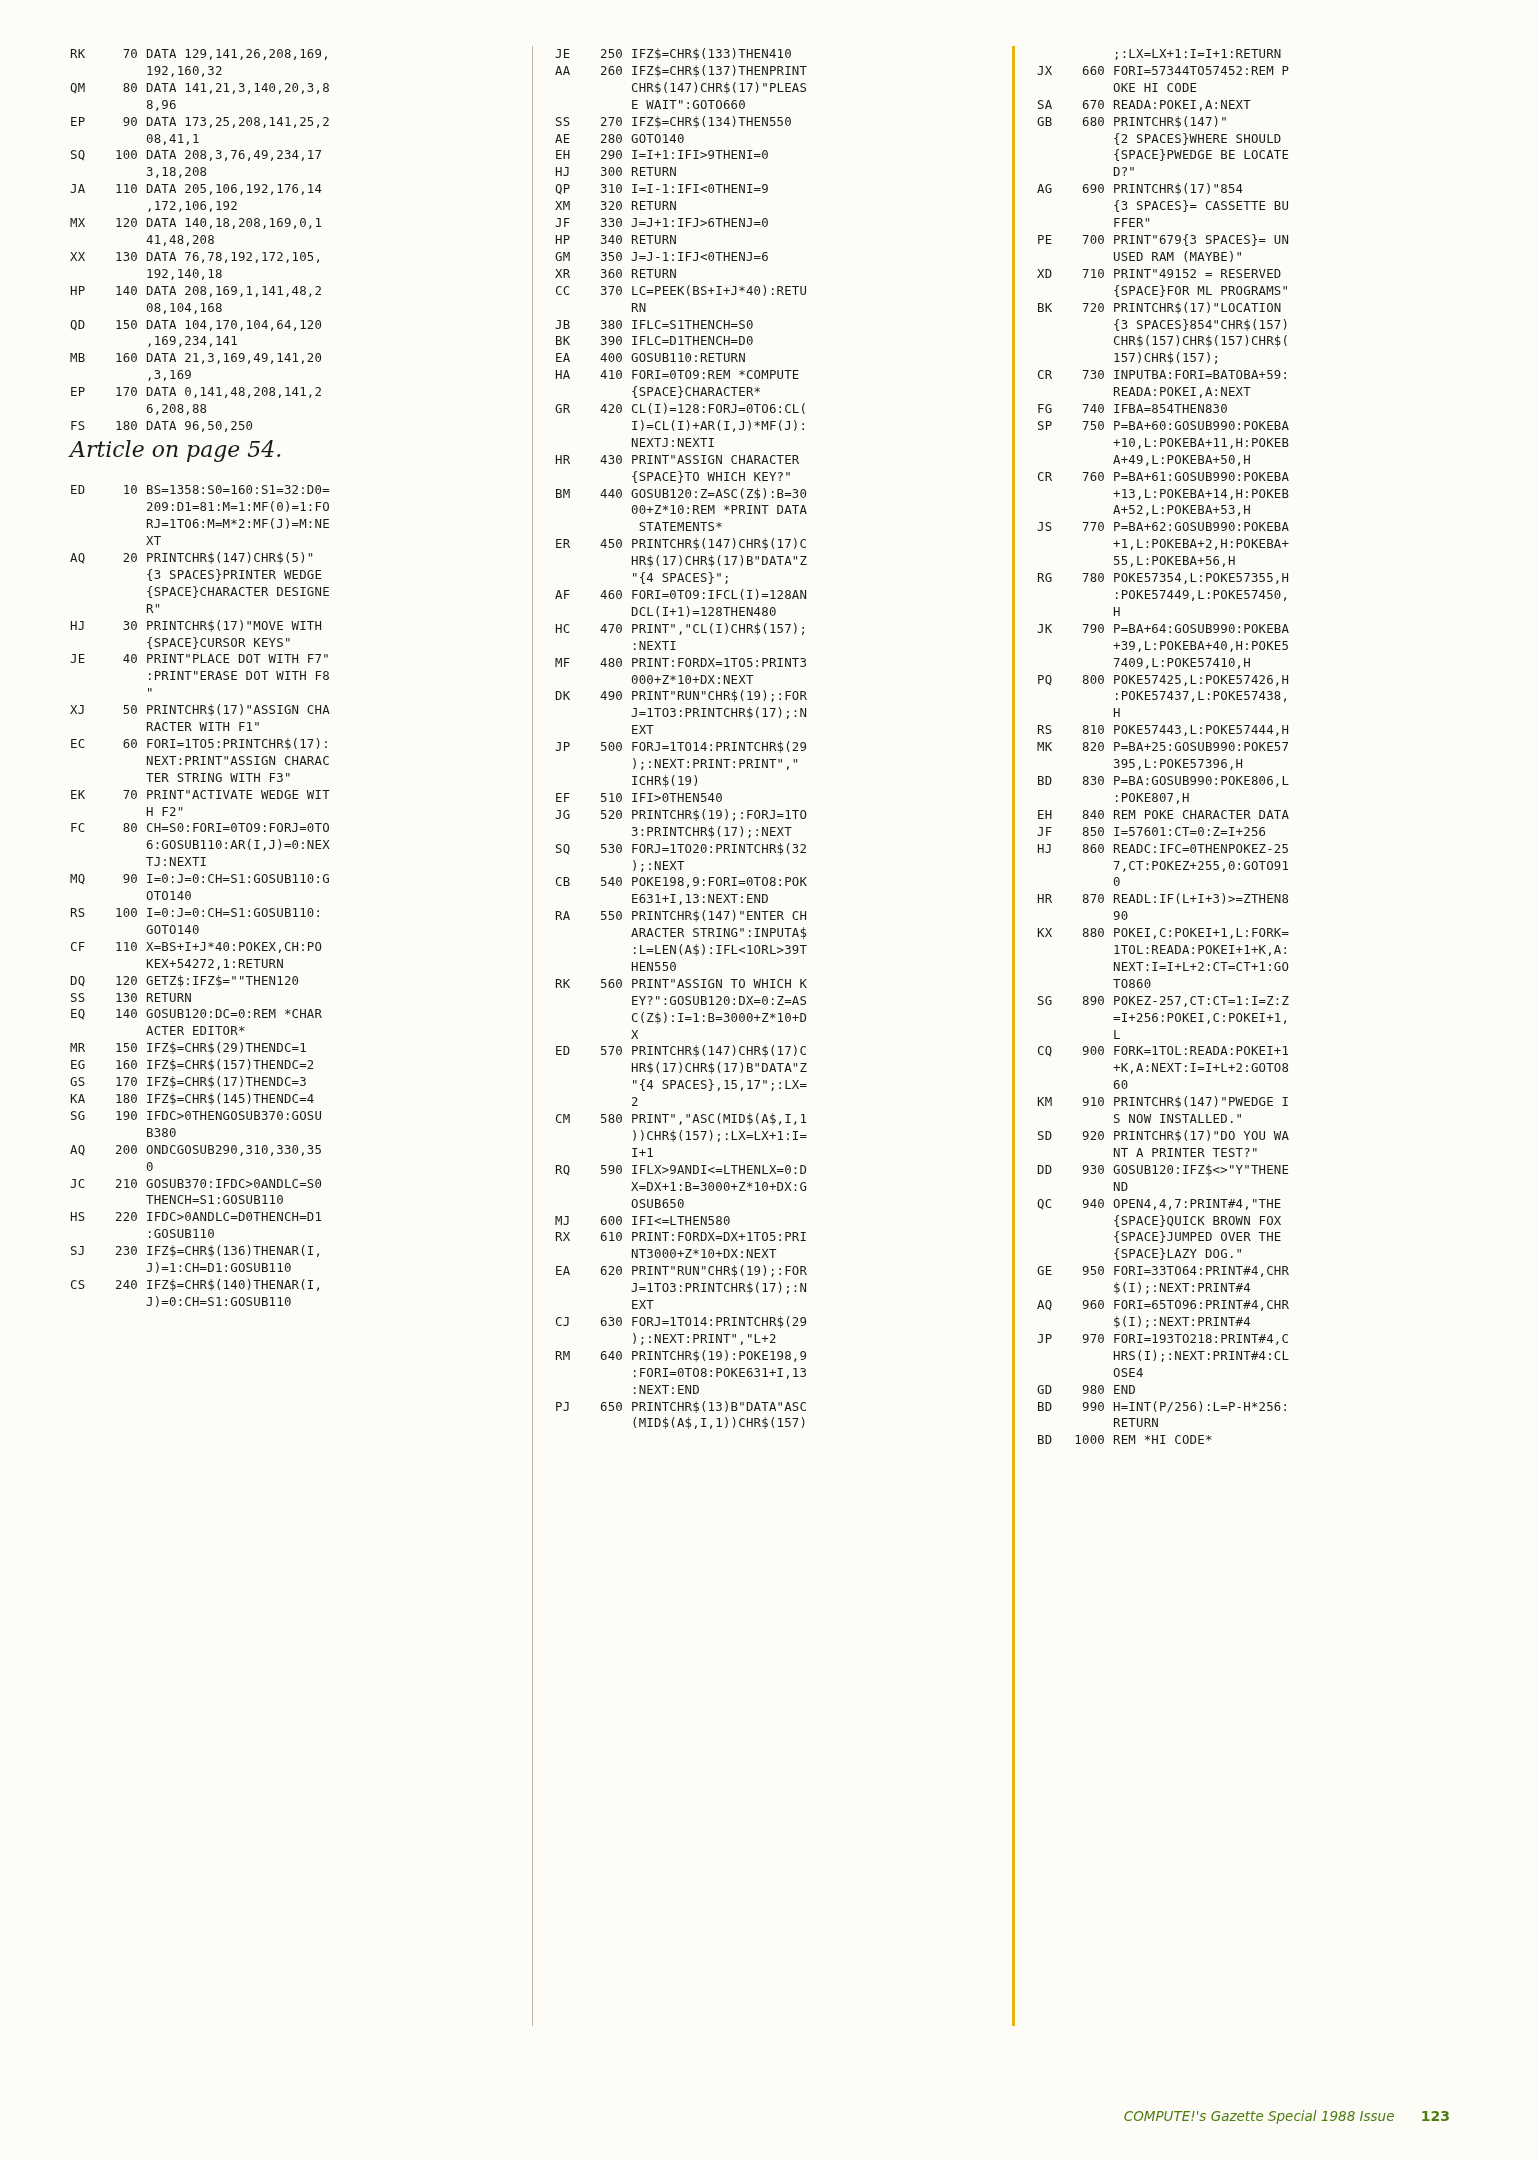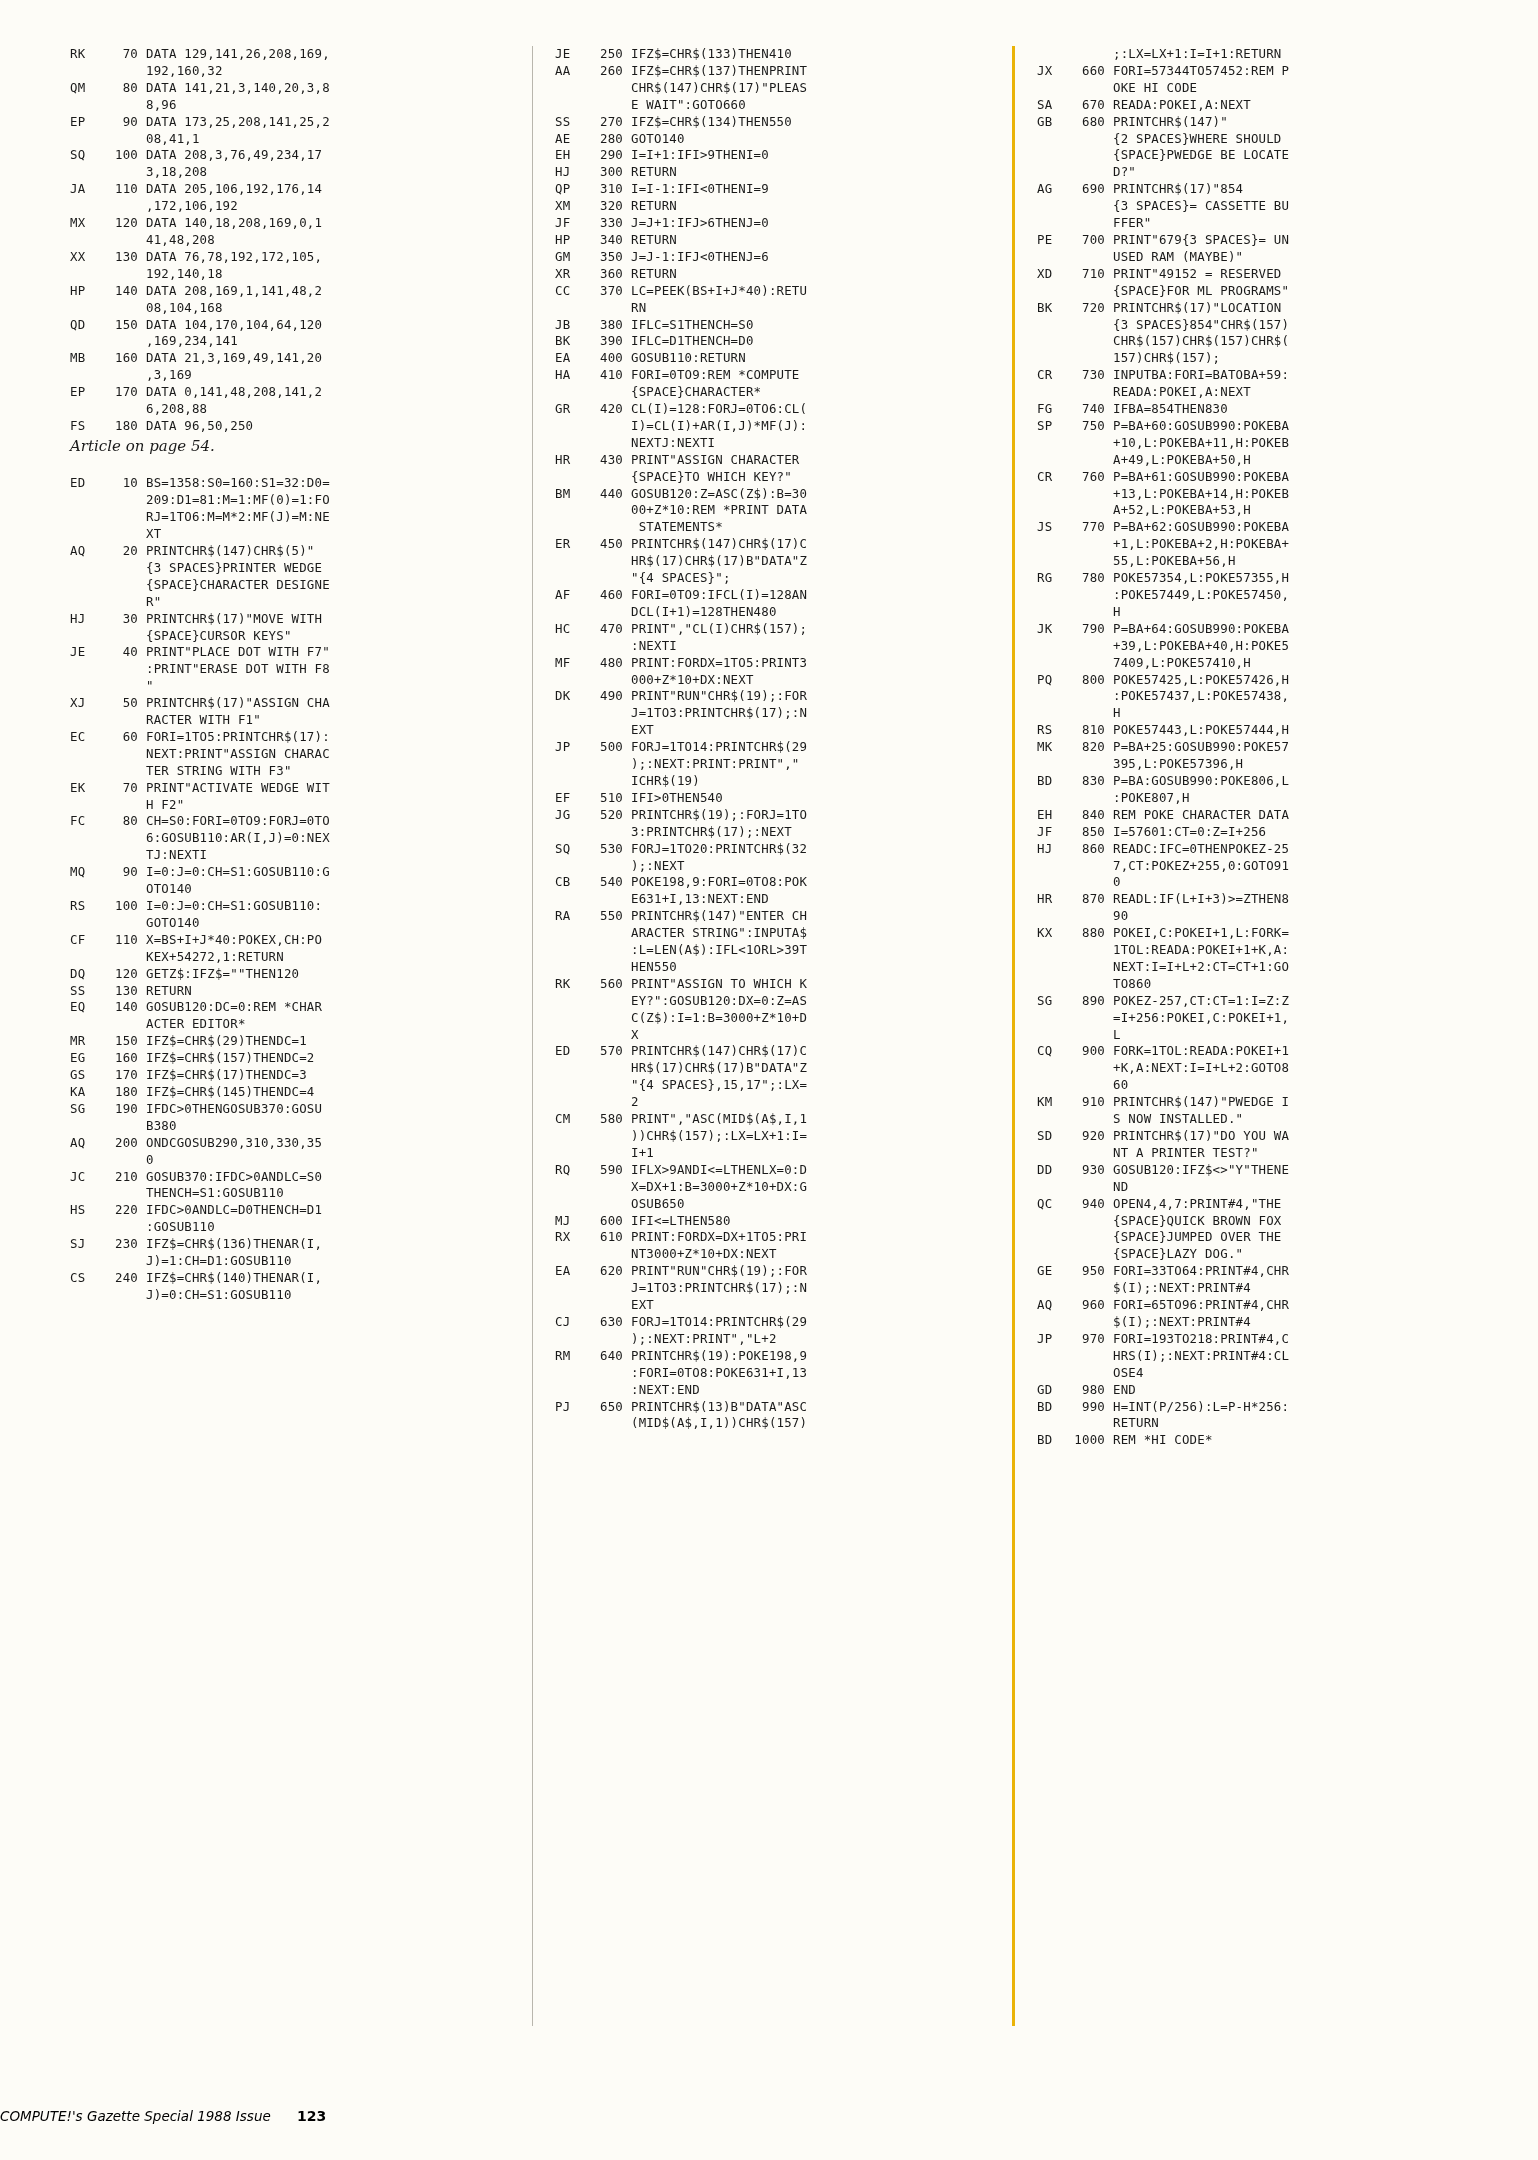--- a/index.html
+++ b/index.html
@@ -66,41 +66,42 @@
   h1.title{
     font-family:"DejaVu Serif", serif;
     font-weight:bold;
     font-size:34px;
     margin:26px 0 14px 0;
     letter-spacing:0.2px;
   }
   .article-ref{
     font-family:"DejaVu Serif", serif;
     font-style:italic;
-    font-size:15px;
+    font-size:22px;
     margin:4px 0 20px 0;
   }
   h2.progtitle{
     font-family:"DejaVu Sans", sans-serif;
     font-weight:bold;
     font-size:16.5px;
     margin:10px 0 14px 0;
     line-height:21px;
   }
   h2.progtitle .lead{font-weight:bold;}
   h2.progtitle .rest{font-weight:bold;}
   .footer{
     position:absolute;
     left:0;bottom:36px;width:1538px;
-    padding-right:28px;
+    text-align:right;
+    padding-right:88px;
     box-sizing:border-box;
     font-family:"DejaVu Sans", sans-serif;
     font-size:13.5px;
     font-style:italic;
-    color:#000000;
+    color:#4d7c0f;
   }
   .footer .pg{
     font-style:normal;
     font-weight:bold;
     margin-left:22px;
     font-size:14px;
   }
 </style>
 </head>
 <body>

